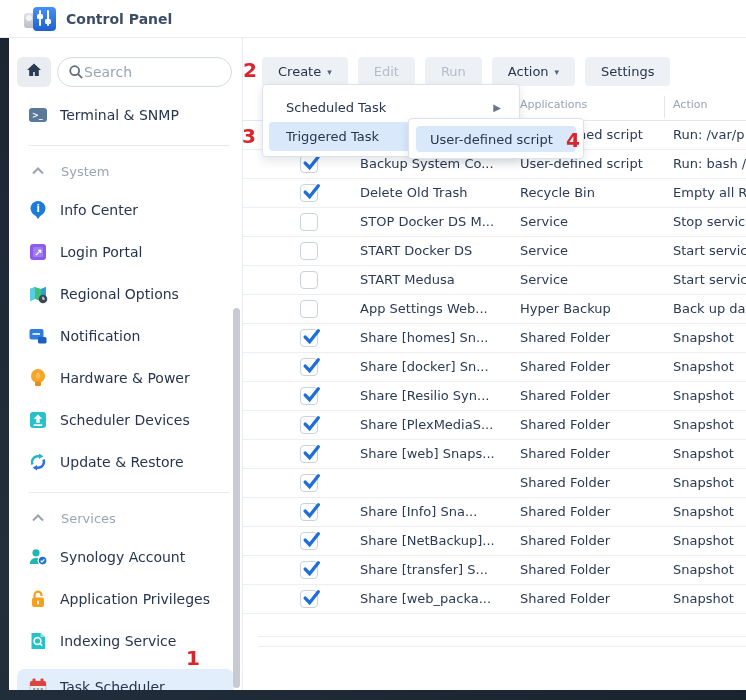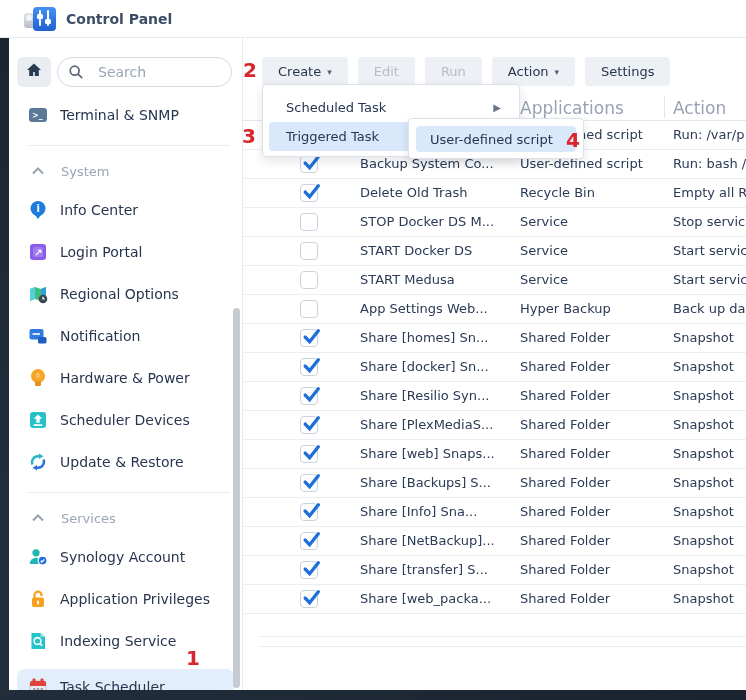--- a/index.html
+++ b/index.html
@@ -25,21 +25,21 @@
   .cp-icon .sk.a { left:13px; top:8px; } .cp-icon .sk.b { left:21px; top:13px; }
   .titlebar h1 { font-size:14px; font-weight:bold; color:#3c4d66; }
 
   
   .sidebar { position:absolute; left:9px; top:38px; width:234px; height:652px; background:#fff;
     border-right:1px solid #e7eaee; z-index:2; overflow:hidden; }
   .side-top { display:flex; gap:6px; padding:19px 10px 0 8px; align-items:center; }
   .home-btn { width:34px; height:30px; background:#e9edf2; border-radius:6px; display:flex;
     align-items:center; justify-content:center; flex:none; cursor:pointer; }
   .searchbox { flex:1; height:30px; border:1px solid #d4dae2; border-radius:15px; display:flex;
-    align-items:center; padding:0 10px; gap:14px; background:#fff; }
+    align-items:center; padding:0 10px; gap:0; background:#fff; }
   .searchbox input { border:none; outline:none; width:100%; font-size:14px; color:#333;
     font-family:inherit; background:transparent; }
   .searchbox input::placeholder { color:#9aa5b4; }
   .side-item { display:flex; align-items:center; gap:12px; height:28px; margin:14px 8px 0 8px;
     padding-left:11px; font-size:14px; color:#28354e; border-radius:8px; cursor:pointer; }
   .side-item .ic { width:20px; height:20px; flex:none; }
   .side-item.selected { background:#e2eefb; height:36px; }
   .side-divider { border-top:1px solid #e8ebef; margin:16px 12px 0 19px; }
   .side-header { display:flex; align-items:center; gap:13px; margin:14px 8px 0 19px; height:22px;
     font-size:13px; font-weight:normal; color:#9aa5b5; cursor:pointer; }
@@ -49,21 +49,21 @@
   
   .main { position:absolute; left:243px; top:38px; width:503px; height:652px; background:#fff;
     z-index:1; overflow:hidden; }
   .toolbar { display:flex; gap:10px; padding:19px 0 0 19px; }
   .tb-btn { height:29px; padding:0 16px; background:#edf0f4; border:none; border-radius:4px;
     font-size:13px; color:#28354e; font-family:inherit; display:flex; align-items:center; gap:6px;
     cursor:pointer; }
   .tb-btn .caret { font-size:9px; color:#54617a; }
   .tb-btn.disabled { color:#b4bdc9; cursor:default; }
   .thead { position:absolute; left:0; top:55px; width:100%; height:28px; border-bottom:1px solid #e3e7ec; }
-  .thead .col-label { position:absolute; top:5px; font-size:17px; color:#98a2b3; }
+  .thead .col-label { position:absolute; top:5px; font-size:11px; color:#98a2b3; }
   .thead .sep { position:absolute; top:3px; width:1px; height:22px; background:#e3e7ec; }
   .rows { position:absolute; left:0; top:83px; width:100%; }
   .trow { position:relative; height:29px; border-bottom:1px solid #eceff2; }
   .trow .cb { position:absolute; left:57px; top:5px; width:18px; height:18px;
     border:1px solid #c9d3de; border-radius:4px; background:#fff; cursor:pointer; }
   .trow .cb svg { position:absolute; left:0px; top:-4px; width:21px; height:21px; overflow:visible; }
   .trow .cell { position:absolute; top:6px; font-size:13px; color:#2b3a55; white-space:nowrap; }
   .trow .c-name { left:117px; width:158px; overflow:hidden; }
   .trow .c-app  { left:277px; width:150px; overflow:hidden; }
   .trow .c-act  { left:430px; width:320px; }
@@ -375,21 +375,20 @@
         <span class="cell c-name">Share [web] Snaps...</span>
         <span class="cell c-app">Shared Folder</span>
         <span class="cell c-act">Snapshot</span>
       </div>
       <div class="trow">
         <span class="cb">
           <svg viewBox="0 0 20 20">
             <path d="M4 10.5 8.2 15 16.5 4.5" stroke="#1e6fd9" stroke-width="3.2" fill="none" stroke-linecap="round"></path>
           </svg>
         </span>
-        <span class="cell c-name">Share [Backups] S...</span>
         <span class="cell c-app">Shared Folder</span>
         <span class="cell c-act">Snapshot</span>
       </div>
       <div class="trow">
         <span class="cb">
           <svg viewBox="0 0 20 20">
             <path d="M4 10.5 8.2 15 16.5 4.5" stroke="#1e6fd9" stroke-width="3.2" fill="none" stroke-linecap="round"></path>
           </svg>
         </span>
         <span class="cell c-name">Share [Info] Sna...</span>

